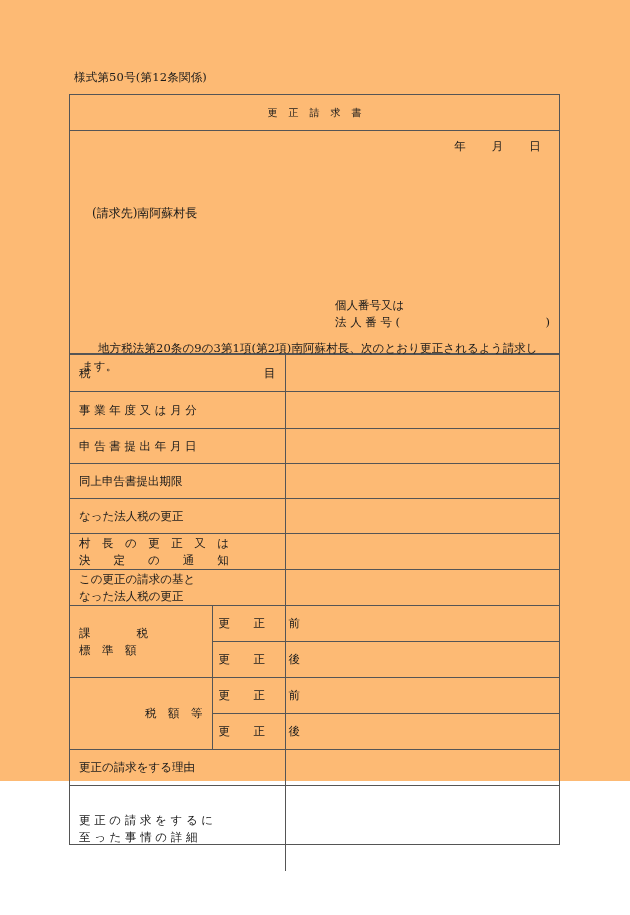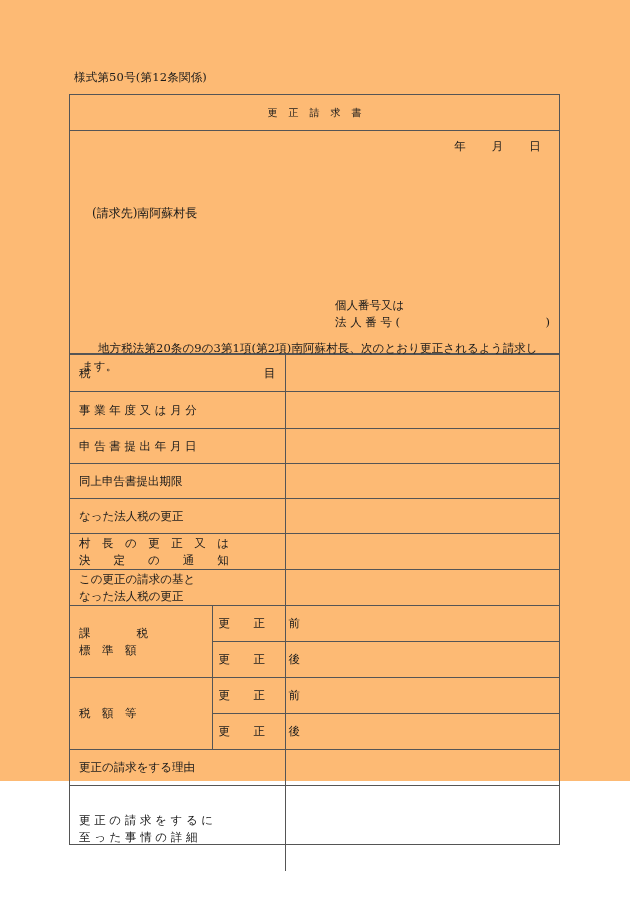--- a/index.html
+++ b/index.html
@@ -198,21 +198,21 @@
   }
   .lbl.two-line {
     white-space: normal;
     line-height: 17px;
   }
   .lbl.two-line .ln {
     display: flex;
     justify-content: space-between;
   }
   .lbl.two-line .ln.plain { display: block; }
-  .lbl.center { text-align: left; }
+  .lbl.center { text-align: right; }
   .sub-lbl {
     font-size: 11.5px;
     text-align: center;
     letter-spacing: 6px;
     text-indent: 6px;
     white-space: nowrap;
   }
   .val-cell { }
 
   .h-36 { height: 36px; }

